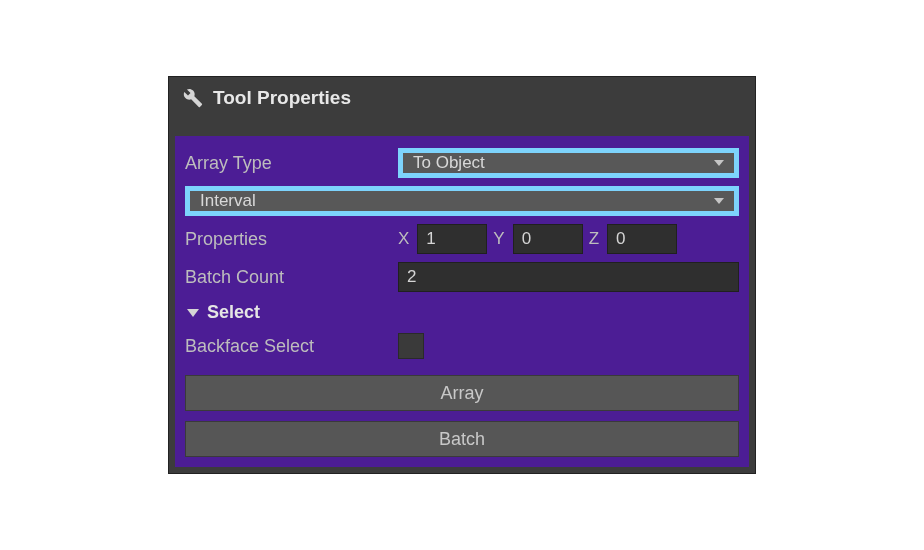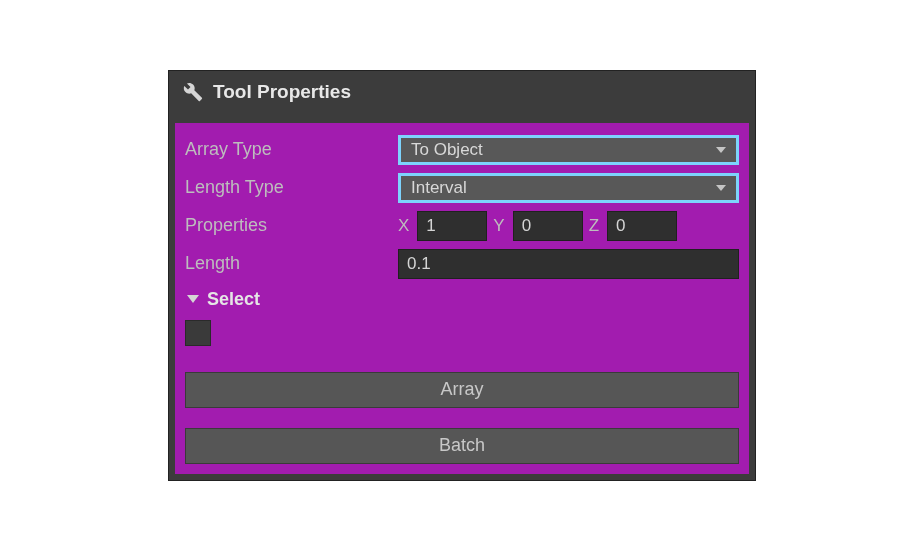--- a/index.html
+++ b/index.html
@@ -14,30 +14,30 @@
   }
   .panel {
     width: 588px;
     background: #3c3c3c;
     border: 1px solid #222;
   }
   .panel-header {
     display: flex;
     align-items: center;
     gap: 10px;
-    padding: 10px 14px 20px 14px;
+    padding: 10px 14px 27px 14px;
   }
   .panel-title {
     color: #e8e8e8;
     font-weight: 700;
     font-size: 19px;
   }
   .wrench-icon { width: 20px; height: 20px; }
   .panel-body {
-    background: #a21caf;
+    background: #4c1d95;
     margin: 0 6px 6px 6px;
     padding: 8px 10px 10px 10px;
   }
   .row {
     display: flex;
     align-items: center;
     min-height: 38px;
     gap: 8px;
   }
   .label {
@@ -48,21 +48,21 @@
   }
   .control-col {
     flex: 1;
     display: flex;
     align-items: center;
     gap: 6px;
   }
   .select {
     flex: 1;
     background: #585858;
-    border: 3px solid #7dd3fc;
+    border: 5px solid #7dd3fc;
     color: #d8d8d8;
     font-size: 17px;
     padding: 3px 10px;
     height: 30px;
     display: flex;
     align-items: center;
     justify-content: space-between;
     cursor: pointer;
   }
   .dropdown-arrow {
@@ -119,21 +119,21 @@
   .action-button {
     width: 100%;
     background: #565656;
     border: 1px solid #3a3a3a;
     color: #c8c8c8;
     font-size: 18px;
     height: 36px;
     display: flex;
     align-items: center;
     justify-content: center;
-    margin-top: 20px;
+    margin-top: 10px;
     cursor: pointer;
   }
   .action-button:first-of-type { margin-top: 10px; }
 </style>
 </head>
 <body>
 
 <div class="panel">
   <div class="panel-header">
     <svg class="wrench-icon" viewBox="0 0 24 24" fill="#d5d5d5">
@@ -148,55 +148,55 @@
       <span class="label">Array Type</span>
       <div class="control-col">
         <div class="select">
           <span>To Object</span>
           <span class="dropdown-arrow"></span>
         </div>
       </div>
     </div>
 
     <div class="row">
-      <span class="label">Length Type</span>
       <div class="control-col">
         <div class="select">
           <span>Interval</span>
           <span class="dropdown-arrow"></span>
         </div>
       </div>
     </div>
 
     <div class="row">
       <span class="label">Properties</span>
       <div class="control-col">
         <span class="axis-label">X</span>
         <input class="num-input" value="1" style="">
         <span class="axis-label">Y</span>
         <input class="num-input" value="0" style="">
         <span class="axis-label">Z</span>
         <input class="num-input" value="0" style="">
       </div>
     </div>
 
-    <div class="row">
-      <span class="label">Length</span>
-      <div class="control-col">
-        <input class="num-input wide" value="0.1" style="">
-      </div>
-    </div>
-
+
+    <div class="row">
+      <span class="label">Batch Count</span>
+      <div class="control-col">
+        <input class="num-input wide" value="2" style="">
+      </div>
+    </div>
 
     <div class="section-header">
       <span class="section-arrow"></span>
       <span class="section-title">Select</span>
     </div>
 
     <div class="row">
+      <span class="label">Backface Select</span>
       <div class="control-col">
         <div class="checkbox"></div>
       </div>
     </div>
 
     <div class="action-button">
       <span>Array</span>
     </div>
     <div class="action-button">
       <span>Batch</span>

